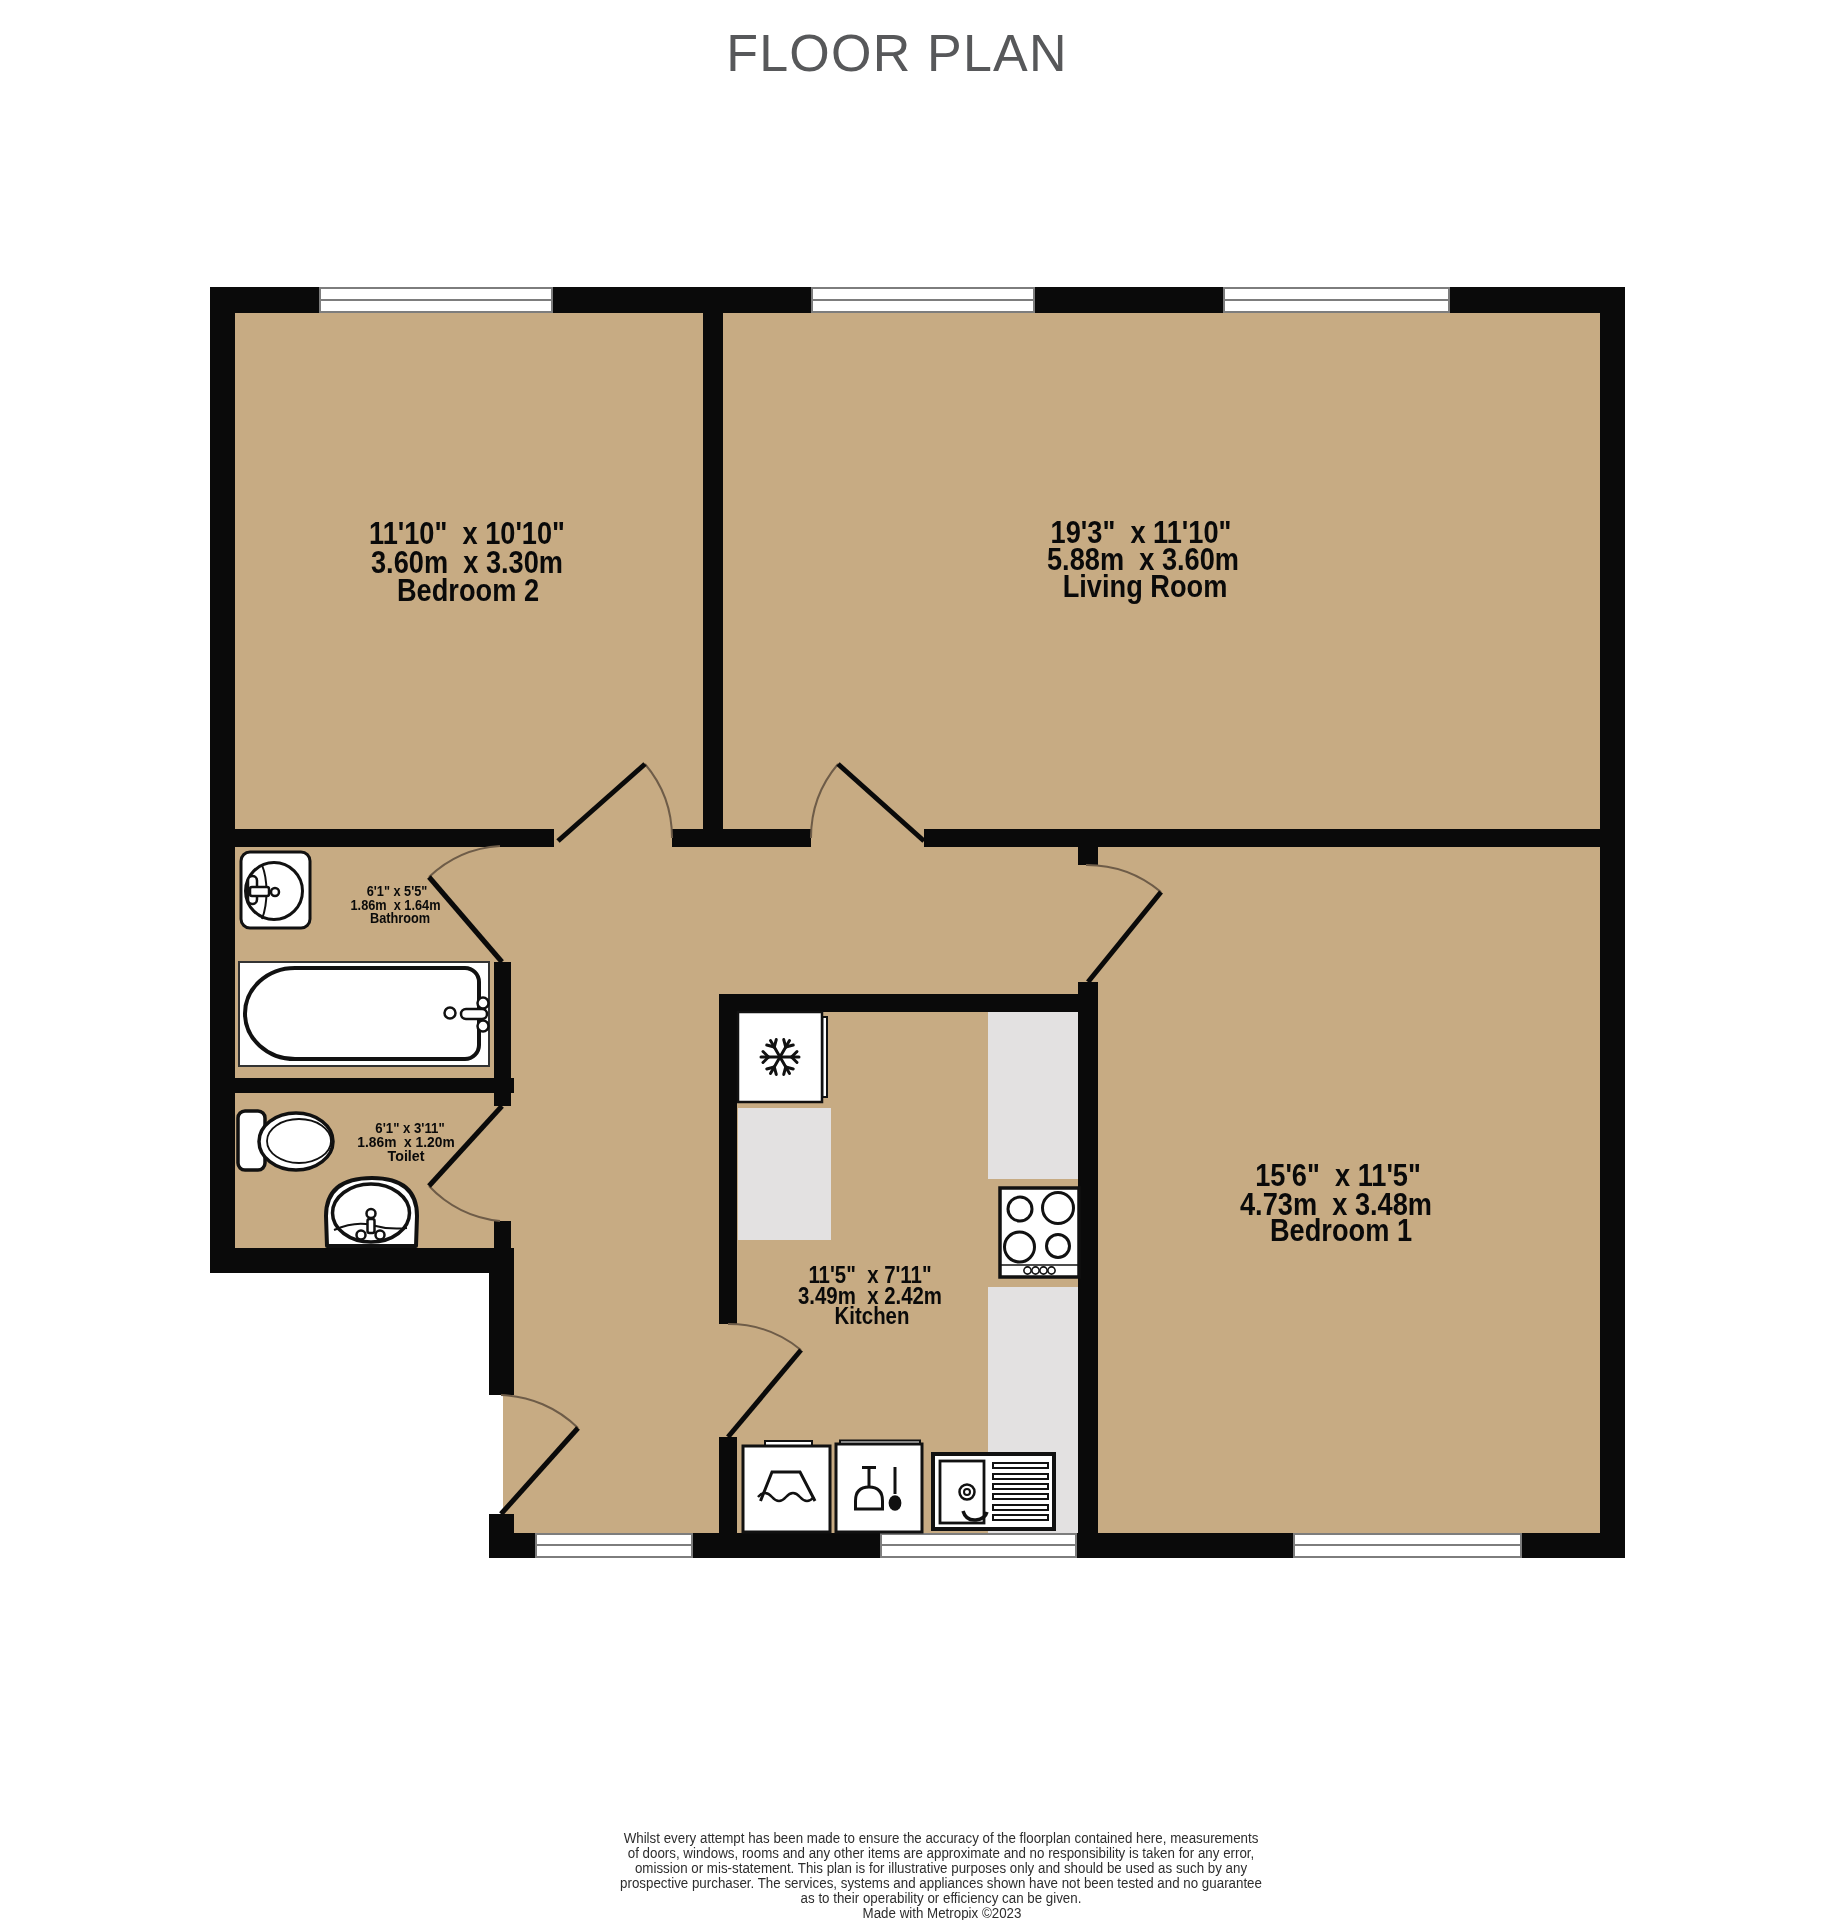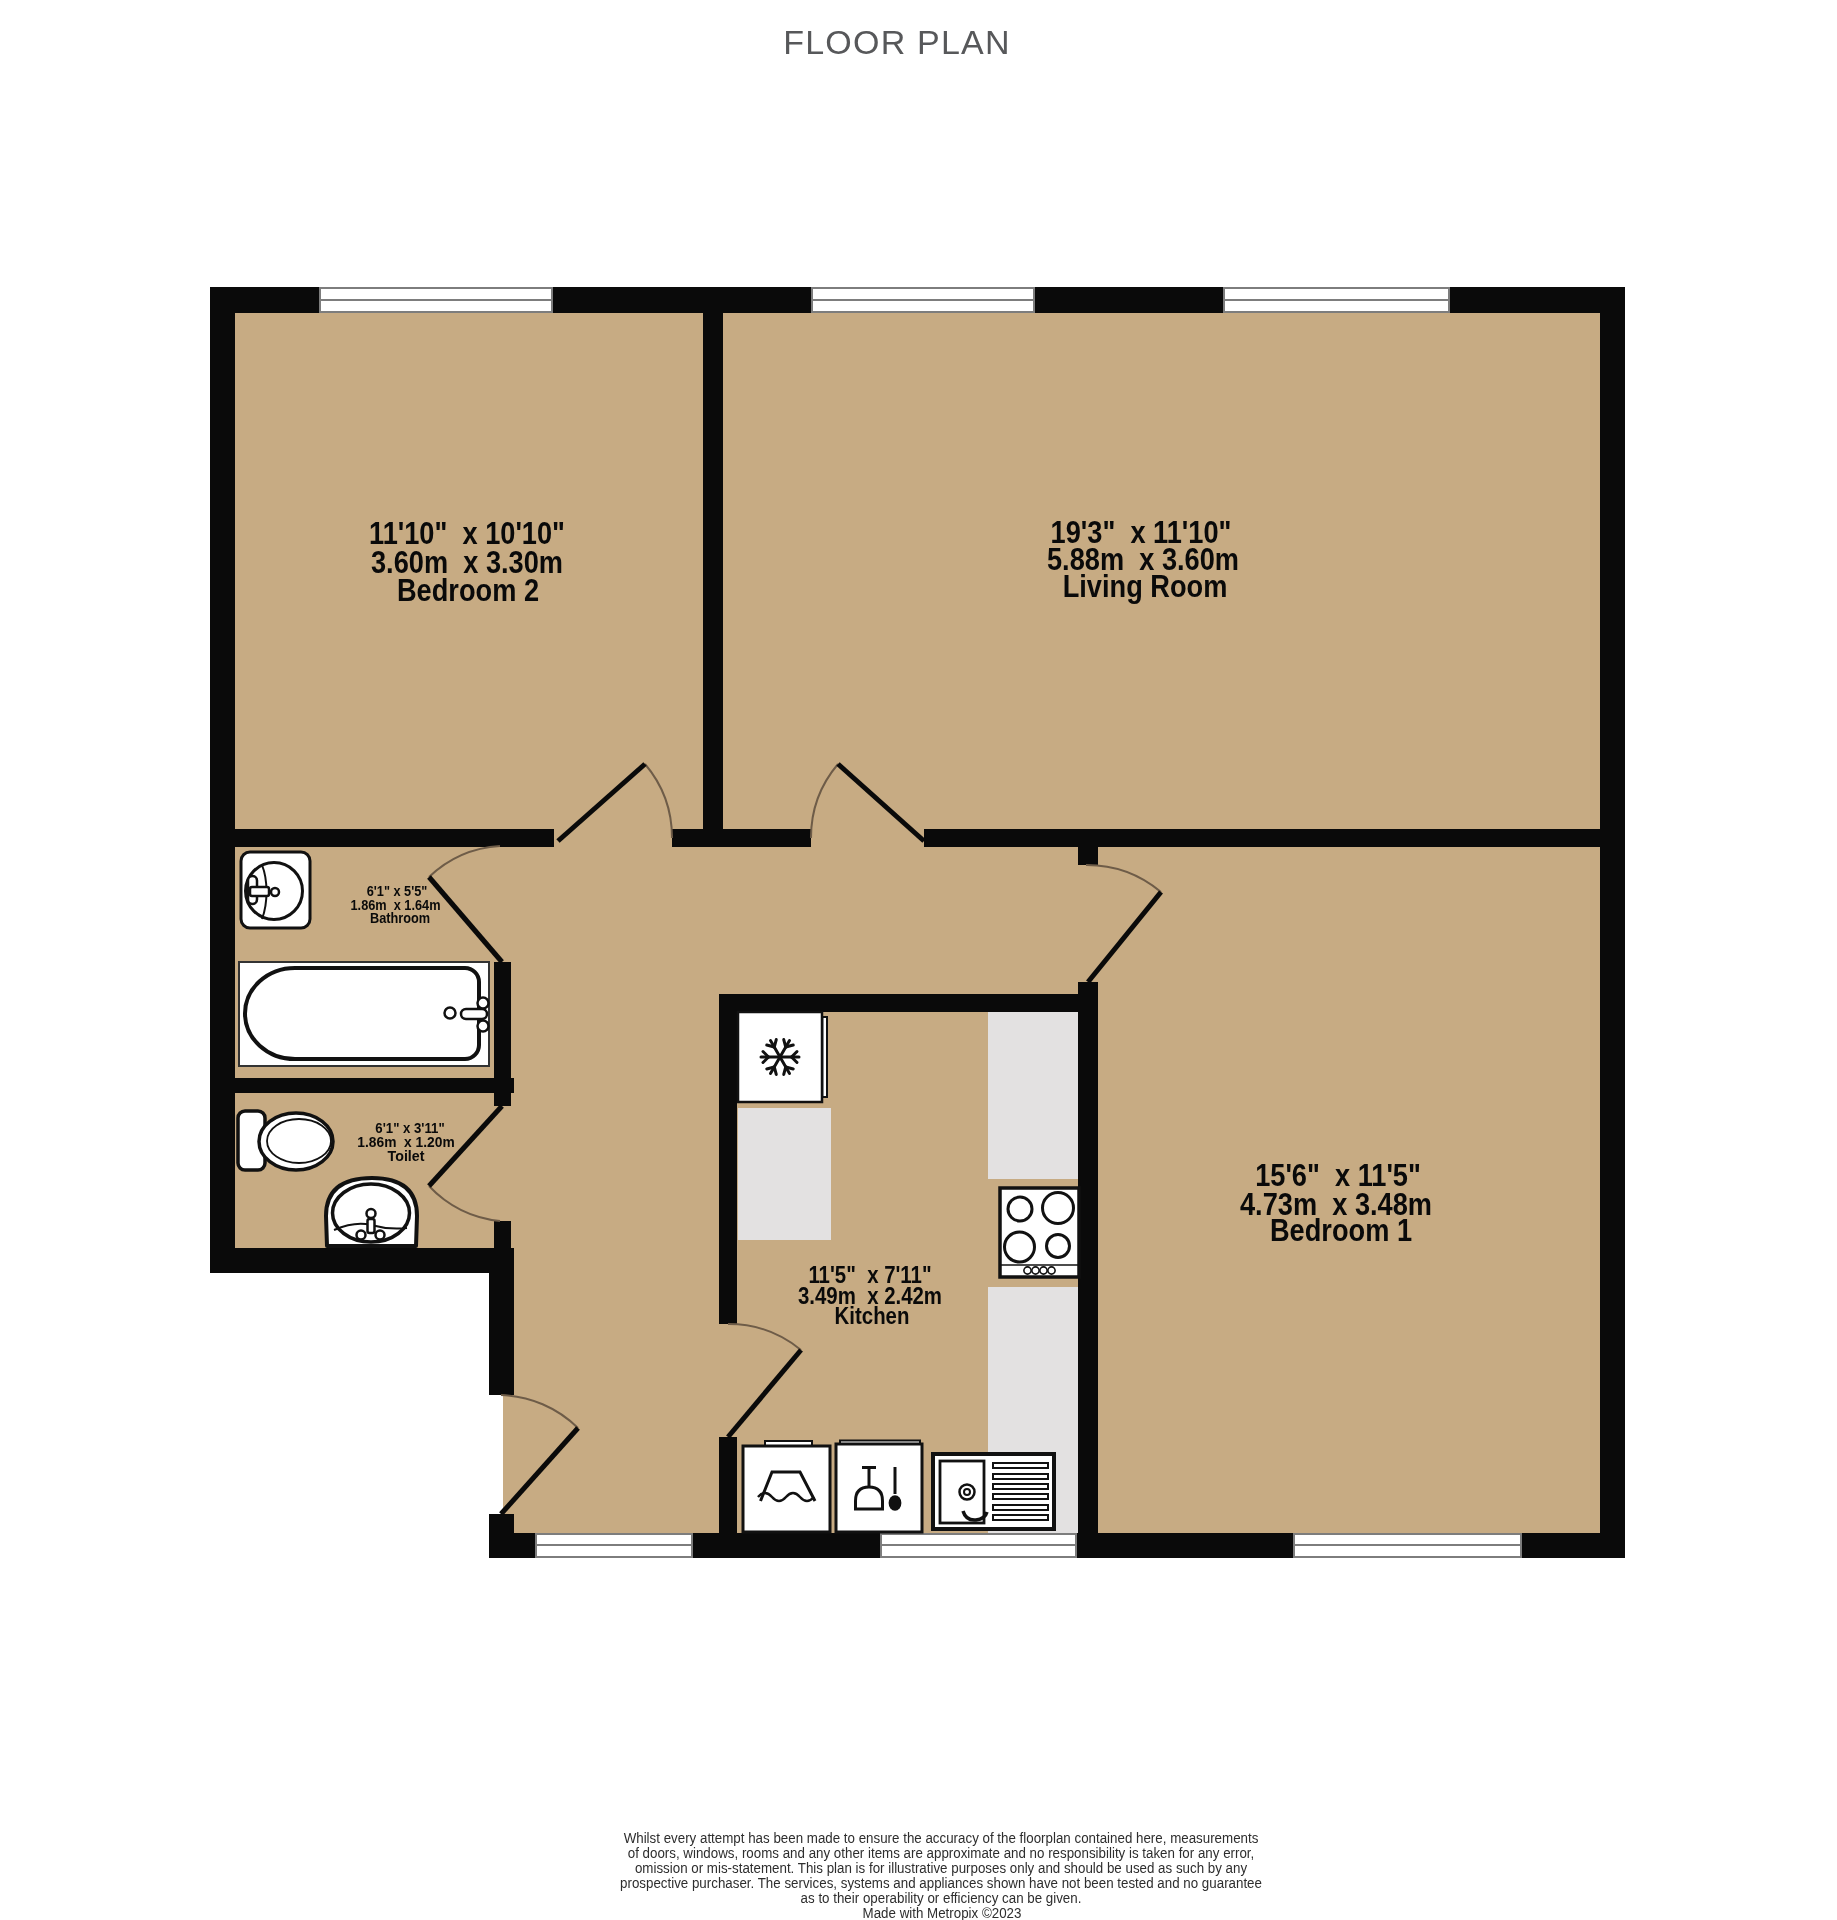--- a/index.html
+++ b/index.html
@@ -5,21 +5,21 @@
   html,body{margin:0;padding:0;background:#ffffff;}
   #page{position:relative;width:1837px;height:1920px;background:#ffffff;overflow:hidden;
         font-family:"Liberation Sans", sans-serif;}
   svg text{font-family:"Liberation Sans", sans-serif;}
 </style>
 </head>
 <body>
 <div id="page">
 
 <div style="position:absolute;left:0px;top:23px;width:1794px;text-align:center;
-     font-size:34px;color:#57585a;letter-spacing:1.2px;">FLOOR PLAN</div>
+     font-size:52px;color:#57585a;letter-spacing:1.2px;">FLOOR PLAN</div>
 
 <svg width="1837" height="1920" viewBox="0 0 1837 1920" style="position:absolute;left:0;top:0;">
 <g fill="none" stroke="none">
 
 <rect x="210" y="287" width="1415" height="1271" fill="#c7ab83"></rect>
 
 <rect x="235" y="313" width="488" height="534" fill="#c7ab83"></rect>
 
 <rect x="723" y="313" width="877" height="534" fill="#c7ab83"></rect>
 

